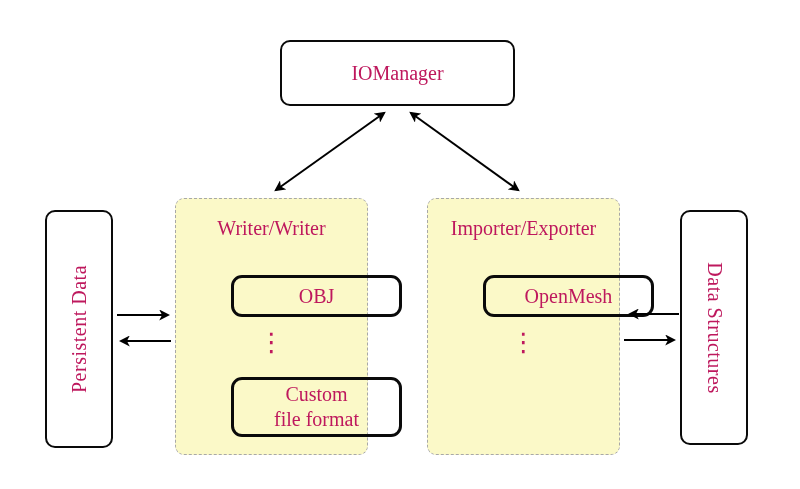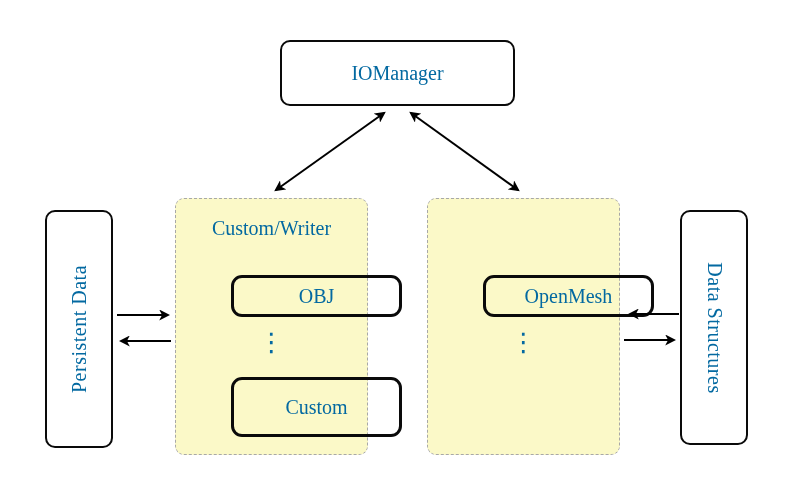--- a/index.html
+++ b/index.html
@@ -6,21 +6,21 @@
     margin: 0;
     padding: 0;
     background: #ffffff;
   }
   #stage {
     position: relative;
     width: 800px;
     height: 489px;
     background: #ffffff;
     font-family: "Liberation Serif", "DejaVu Serif", serif;
-    color: #0369a1;
+    color: #be185d;
     overflow: hidden;
   }
   
   .node {
     position: absolute;
     background: #ffffff;
     border: 2.5px solid #0a0a0a;
     border-radius: 10px;
     box-sizing: border-box;
     display: flex;
@@ -114,31 +114,33 @@
 
   <div class="node side-node" id="persistent-data">
     <span class="vlabel ccw">Persistent Data</span>
   </div>
 
   <div class="node side-node" id="data-structures">
     <span class="vlabel cw">Data Structures</span>
   </div>
 
   <div class="group" id="group-reader-writer">
-    <div class="group-title">Custom/Writer</div>
+    <div class="group-title">Writer/Writer</div>
     <div class="inner-box top-item">
       <span>OBJ</span>
     </div>
     <div class="ellipsis">⋮</div>
     <div class="inner-box bottom-item">
       <span>Custom</span>
+      <span>file format</span>
     </div>
   </div>
 
   <div class="group" id="group-importer-exporter">
+    <div class="group-title">Importer/Exporter</div>
     <div class="inner-box top-item">
       <span>OpenMesh</span>
     </div>
     <div class="ellipsis">⋮</div>
   </div>
 
   <svg id="arrow-layer" viewBox="0 0 800 489">
     <defs>
       <marker id="ah" viewBox="0 0 10 10" refX="8" refY="5" markerWidth="11" markerHeight="11" markerUnits="userSpaceOnUse" orient="auto-start-reverse">
         <path d="M0,0 L10,5 L0,10 L2.6,5 Z" fill="#000000"></path>

